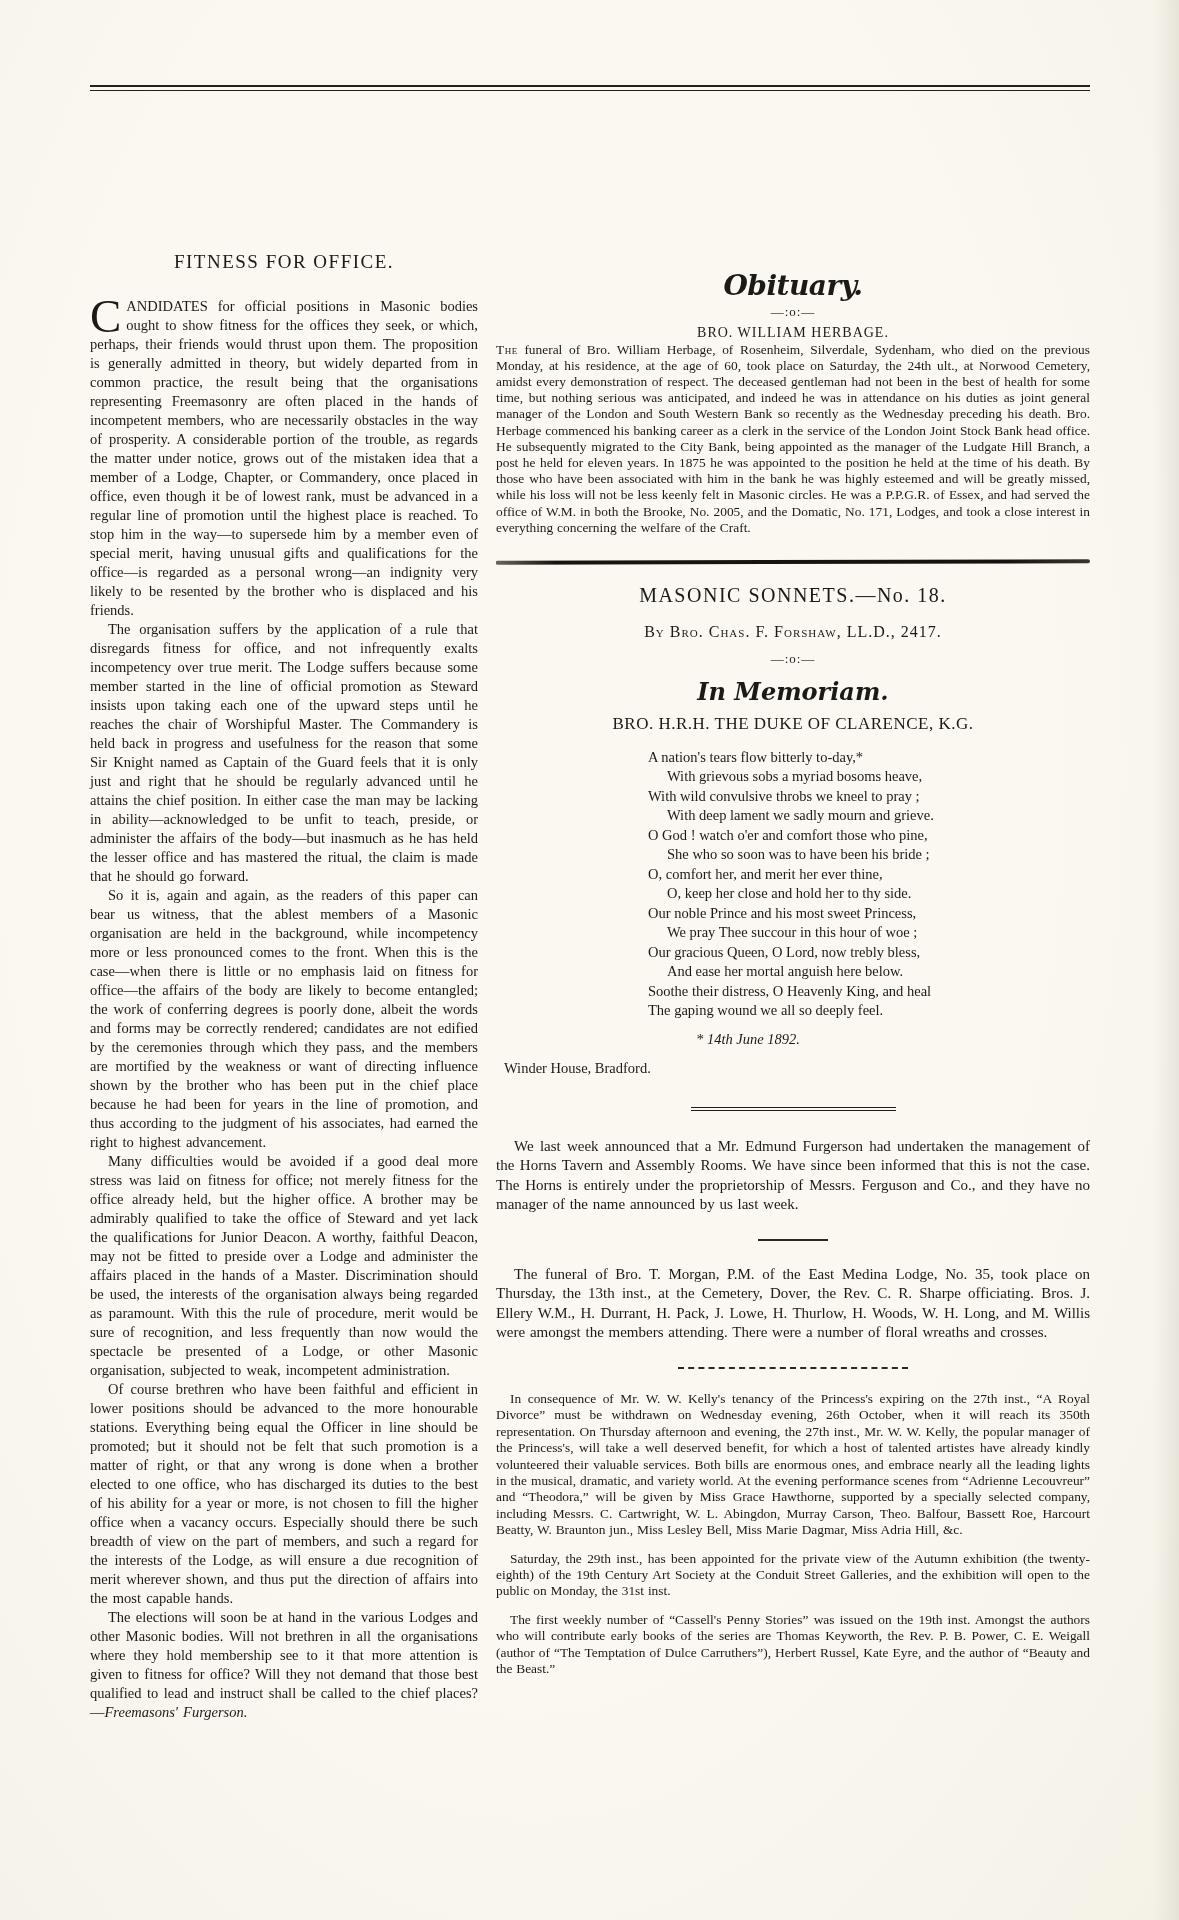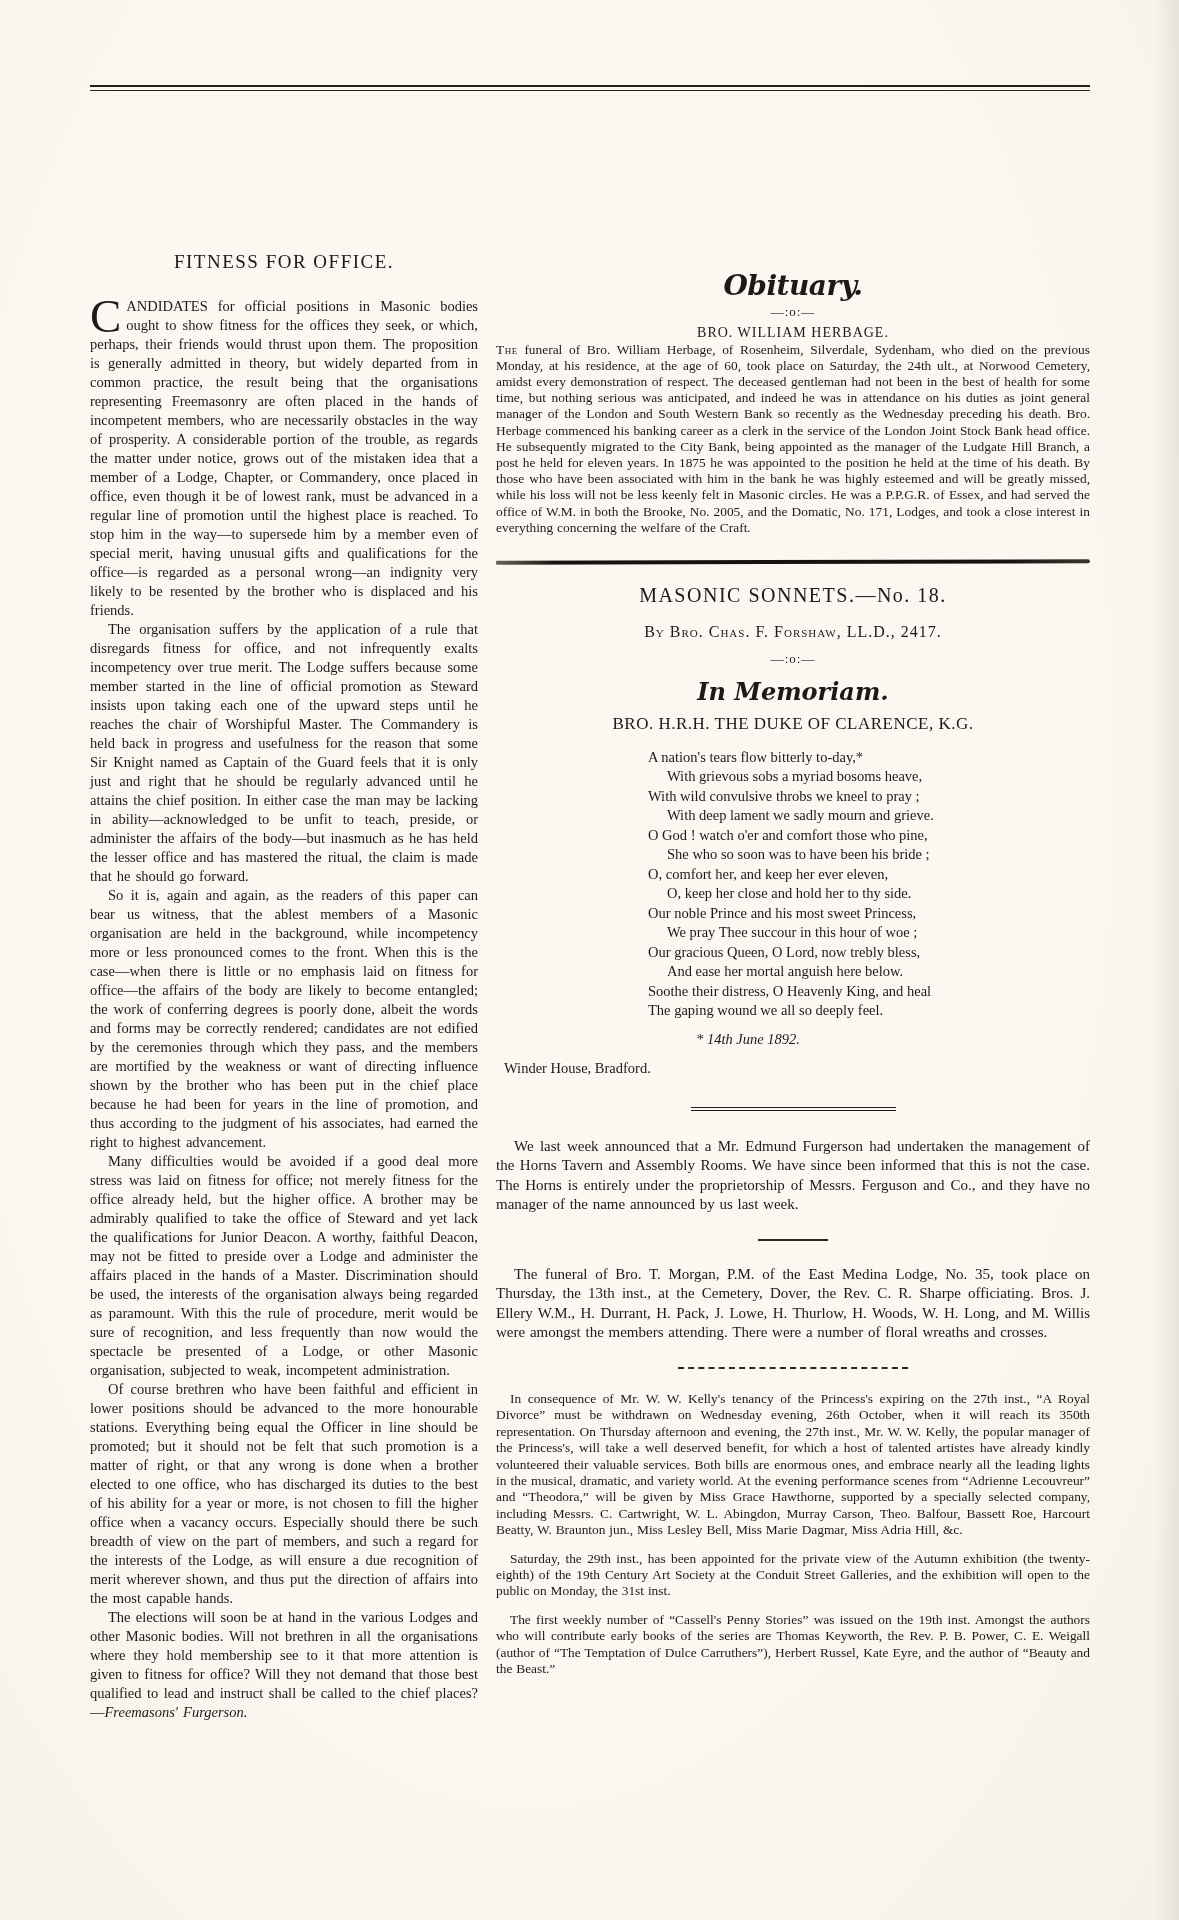--- a/index.html
+++ b/index.html
@@ -108,21 +108,21 @@
         <div class="memoriam">In Memoriam.</div>
         <div class="dedication">BRO. H.R.H. THE DUKE OF CLARENCE, K.G.</div>
 
         <div class="poem">
           <div class="line">A nation's tears flow bitterly to-day,*</div>
           <div class="line indent">With grievous sobs a myriad bosoms heave,</div>
           <div class="line">With wild convulsive throbs we kneel to pray ;</div>
           <div class="line indent">With deep lament we sadly mourn and grieve.</div>
           <div class="line">O God ! watch o'er and comfort those who pine,</div>
           <div class="line indent">She who so soon was to have been his bride ;</div>
-          <div class="line">O, comfort her, and keep her ever eleven,</div>
+          <div class="line">O, comfort her, and merit her ever thine,</div>
           <div class="line indent">O, keep her close and hold her to thy side.</div>
           <div class="line">Our noble Prince and his most sweet Princess,</div>
           <div class="line indent">We pray Thee succour in this hour of woe ;</div>
           <div class="line">Our gracious Queen, O Lord, now trebly bless,</div>
           <div class="line indent">And ease her mortal anguish here below.</div>
           <div class="line">Soothe their distress, O Heavenly King, and heal</div>
           <div class="line">The gaping wound we all so deeply feel.</div>
         </div>
 
         <div class="poem-footnote">* 14th June 1892.</div>

